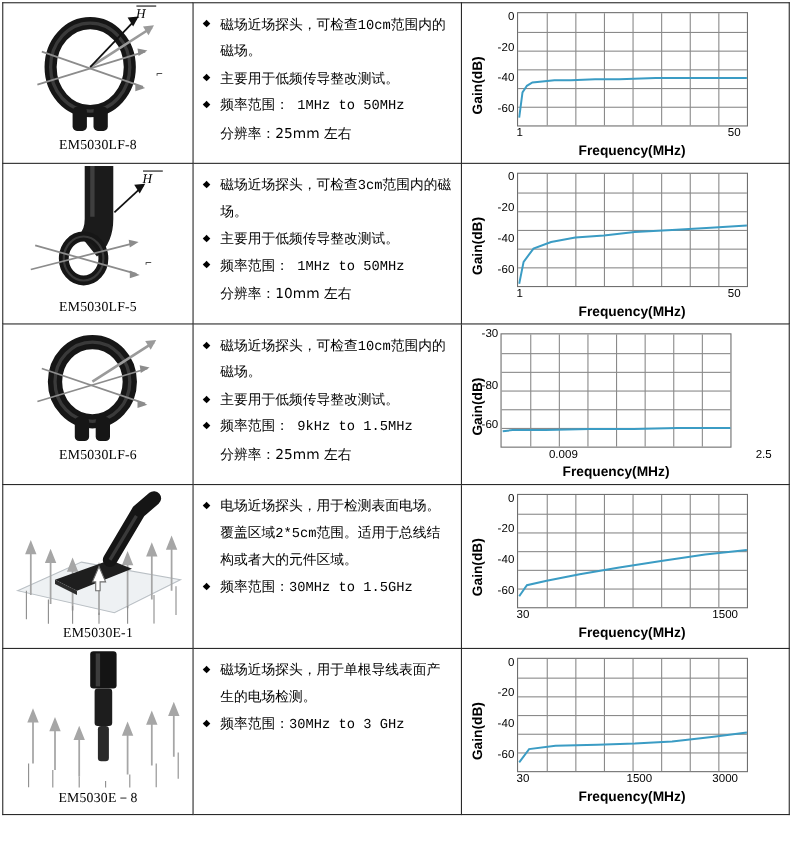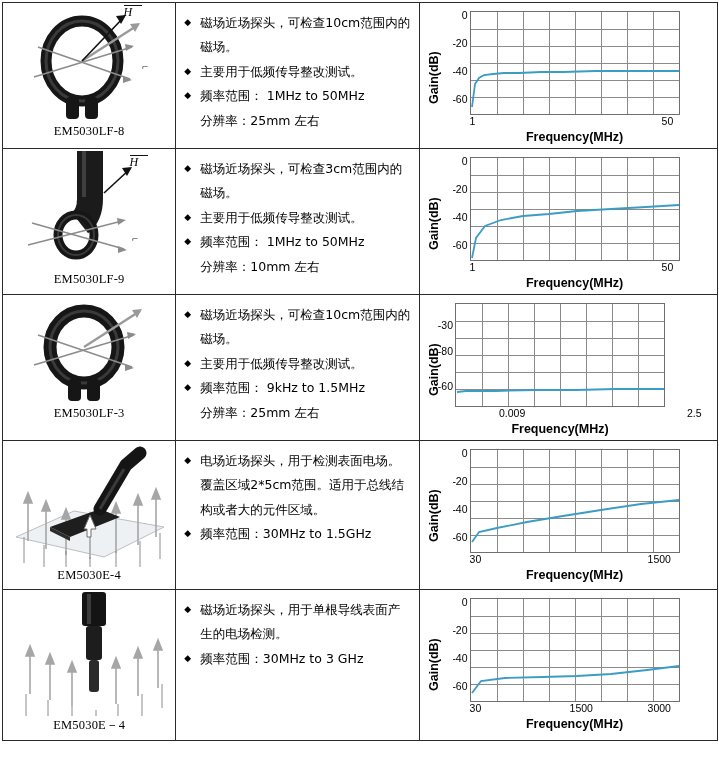--- a/index.html
+++ b/index.html
@@ -67,21 +67,21 @@
     align-items: flex-start;
   }
   .dia {
     flex: 0 0 18px;
     font-size: 9px;
     line-height: 2.6;
     color: #000;
     text-align: left;
     padding-left: 2px;
   }
-  .btext { flex: 1 1 auto; }
+  .btext { flex: 1 1 auto; font-family: Liberation Mono, monospace; }
   .sub {
     padding-left: 18px;
   }
 
   
   .chartwrap {
     position: relative;
     padding: 8px 8px 4px 4px;
     height: 100%;
   }
@@ -274,21 +274,21 @@
             <polygon points="123,101 114,97 114,104" fill="#8c8c8c"></polygon>
 
             <line x1="100" y1="44" x2="126" y2="20" stroke="#111" stroke-width="1.6"></line>
             <polygon points="128,18 118,19 123,27" fill="#111"></polygon>
           </svg>
           <span class="vec" style="left:126px; top:6px;">
             <span style="display:inline-block;border-top:1px solid #111;line-height:1.1;">H⃗</span>
           </span>
           <span class="cn-small" style="left:128px; top:86px;">⌐</span>
         </div>
-        <div class="model">EM5030LF-9</div>
+        <div class="model">EM5030LF-5</div>
       </div>
     </td>
 
     <td class="col-desc">
       <div class="desc">
         <div class="bullet-row">
           <div class="dia">◆</div>
           <div class="btext">磁场近场探头，可检查3cm范围内的磁场。</div>
         </div>
         <div class="bullet-row">
@@ -352,21 +352,21 @@
             <rect x="64" y="84" width="13" height="22" rx="4" fill="#161616"></rect>
             <rect x="83" y="84" width="13" height="22" rx="4" fill="#161616"></rect>
             <line x1="30" y1="70" x2="130" y2="40" stroke="#8c8c8c" stroke-width="1.6"></line>
             <line x1="34" y1="40" x2="128" y2="72" stroke="#8c8c8c" stroke-width="1.6"></line>
             <polygon points="132,39 123,37 124,44" fill="#8c8c8c"></polygon>
             <polygon points="130,73 121,69 121,76" fill="#8c8c8c"></polygon>
             <line x1="80" y1="52" x2="136" y2="16" stroke="#9a9a9a" stroke-width="2.4"></line>
             <polygon points="138,14 128,15 133,23" fill="#9a9a9a"></polygon>
           </svg>
         </div>
-        <div class="model">EM5030LF-3</div>
+        <div class="model">EM5030LF-6</div>
       </div>
     </td>
 
     <td class="col-desc">
       <div class="desc">
         <div class="bullet-row">
           <div class="dia">◆</div>
           <div class="btext">磁场近场探头，可检查10cm范围内的磁场。</div>
         </div>
         <div class="bullet-row">
@@ -379,21 +379,21 @@
         </div>
         <div class="sub">分辨率：25mm 左右</div>
       </div>
     </td>
 
     <td class="col-chart">
       <div class="chartwrap">
         <div class="chart">
           <div class="ylab">Gain(dB)</div>
           <div class="ticksY" style="height:104px;">
-            <span style="top:22px;">-30</span>
+            <span style="top:0;">-30</span>
             <span style="top:48px;">-80</span>
             <span style="top:83px;">-60</span>
           </div>
           <div class="below-plot">
             <div class="plot" style="width:210px;height:104px;">
               <div class="grid-v" style="left:26px;"></div>
                     <div class="grid-v" style="left:52px;"></div>
               <div class="grid-v" style="left:78px;"></div>
                     <div class="grid-v" style="left:104px;"></div>
               <div class="grid-v" style="left:130px;"></div>
@@ -457,21 +457,21 @@
             <polygon points="46,86 96,68 116,76 66,96" fill="#1e1e1e"></polygon>
             <polygon points="46,86 66,96 66,100 46,90" fill="#2c2c2c"></polygon>
             <path d="M96 68 L122 24 L136 12" stroke="#151515" stroke-width="13" fill="none" stroke-linecap="round"></path>
             <path d="M96 68 L120 28" stroke="#3a3a3a" stroke-width="3" fill="none"></path>
 
             <g fill="#ffffff" stroke="#6d6d6d" stroke-width="1">
               <polygon points="80,88 86,74 92,88 87,88 87,96 83,96 83,88"></polygon>
             </g>
           </svg>
         </div>
-        <div class="model">EM5030E-4</div>
+        <div class="model">EM5030E-1</div>
       </div>
     </td>
 
     <td class="col-desc">
       <div class="desc">
         <div class="bullet-row">
           <div class="dia">◆</div>
           <div class="btext">电场近场探头，用于检测表面电场。覆盖区域2*5cm范围。适用于总线结构或者大的元件区域。</div>
         </div>
         <div class="bullet-row">
@@ -550,21 +550,21 @@
                     <line x1="138" y1="104" x2="138" y2="126"></line>
               <line x1="158" y1="94" x2="158" y2="118"></line>
             </g>
 
             <rect x="78" y="2" width="24" height="34" rx="3" fill="#141414"></rect>
             <rect x="82" y="36" width="16" height="34" rx="3" fill="#1d1d1d"></rect>
             <rect x="85" y="70" width="10" height="32" rx="3" fill="#2a2a2a"></rect>
             <rect x="83" y="4" width="4" height="30" fill="#3c3c3c"></rect>
           </svg>
         </div>
-        <div class="model">EM5030E－4</div>
+        <div class="model">EM5030E－8</div>
       </div>
     </td>
 
     <td class="col-desc">
       <div class="desc">
         <div class="bullet-row">
           <div class="dia">◆</div>
           <div class="btext">磁场近场探头，用于单根导线表面产生的电场检测。</div>
         </div>
         <div class="bullet-row">

